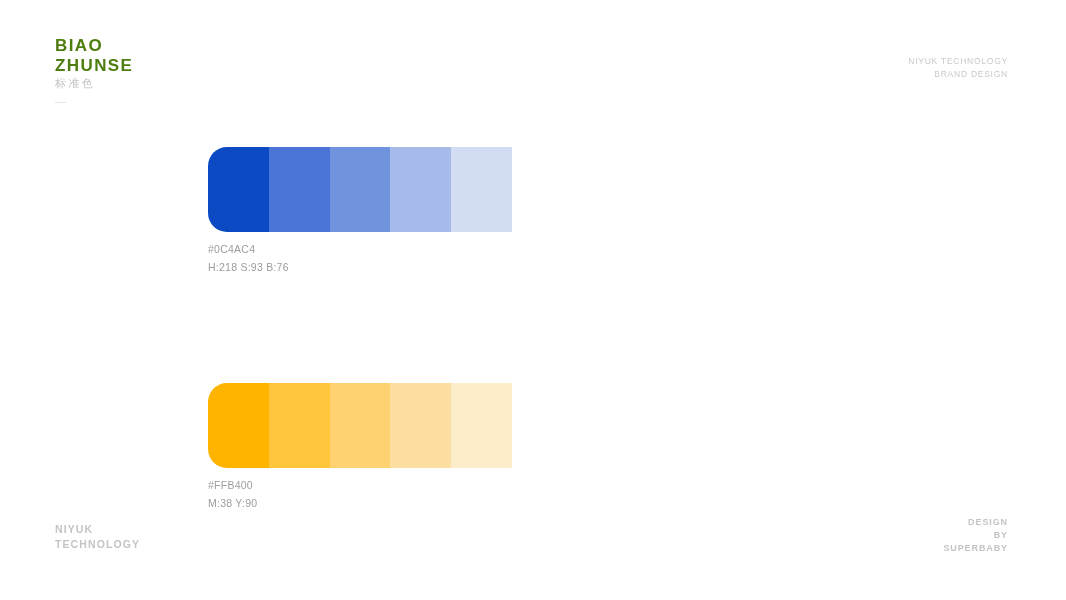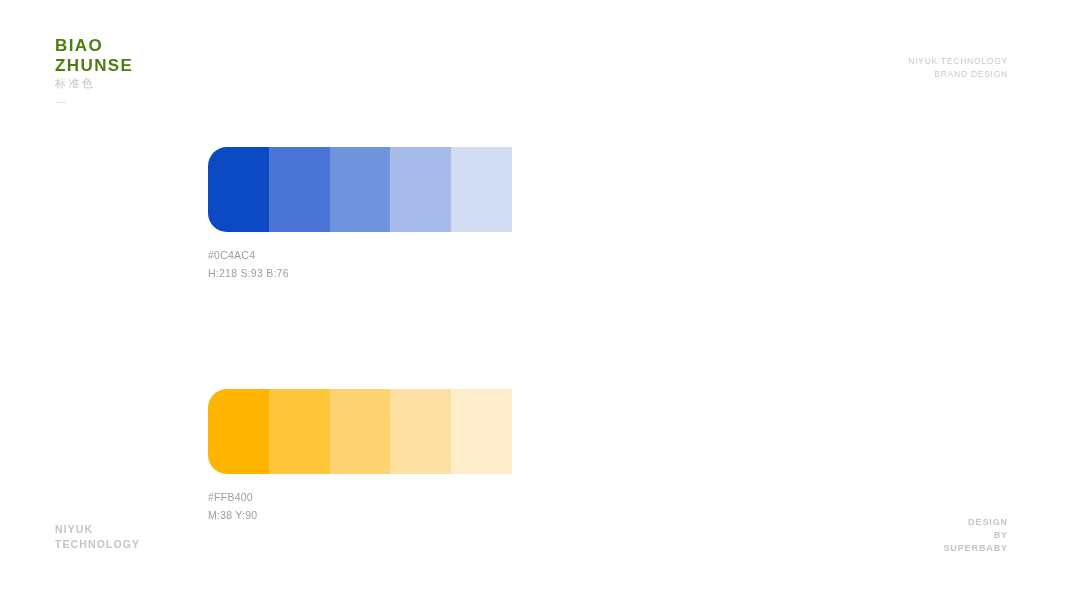--- a/index.html
+++ b/index.html
@@ -80,21 +80,21 @@
     height: 85px;
     border-top-left-radius: 19px;
     border-bottom-left-radius: 19px;
     overflow: hidden;
   }
   .swatch {
     flex: 1 1 0;
     height: 100%;
   }
   .palette-info {
-    margin-top: 15px;
+    margin-top: 9px;
   }
   .palette-info .info-line {
     font-size: 10.5px;
     color: #9d9d9f;
     letter-spacing: 0.25px;
     line-height: 17.5px;
   }
 
   
   .footer-left {

